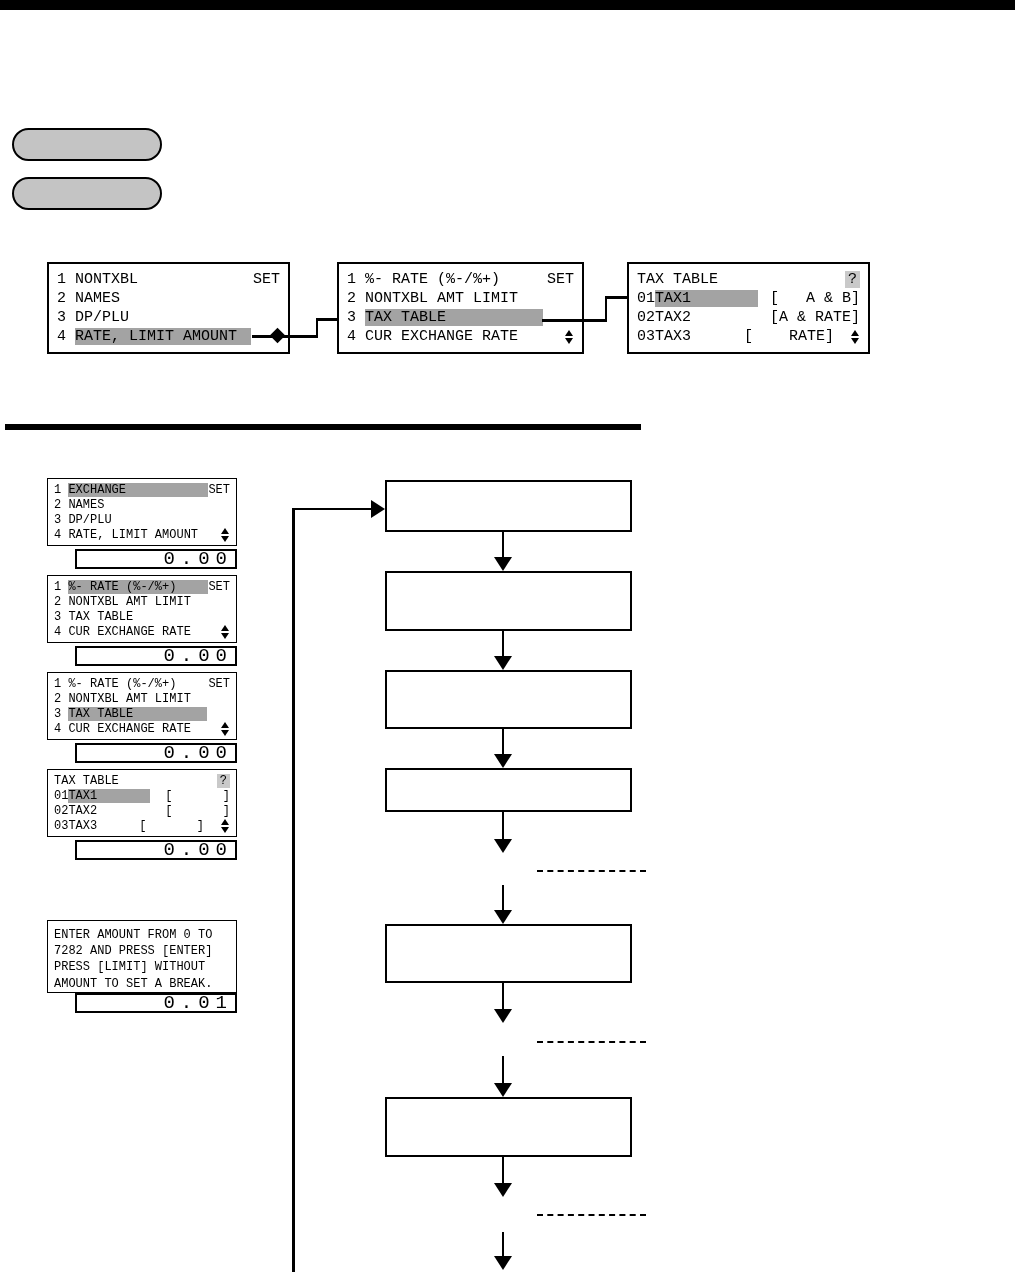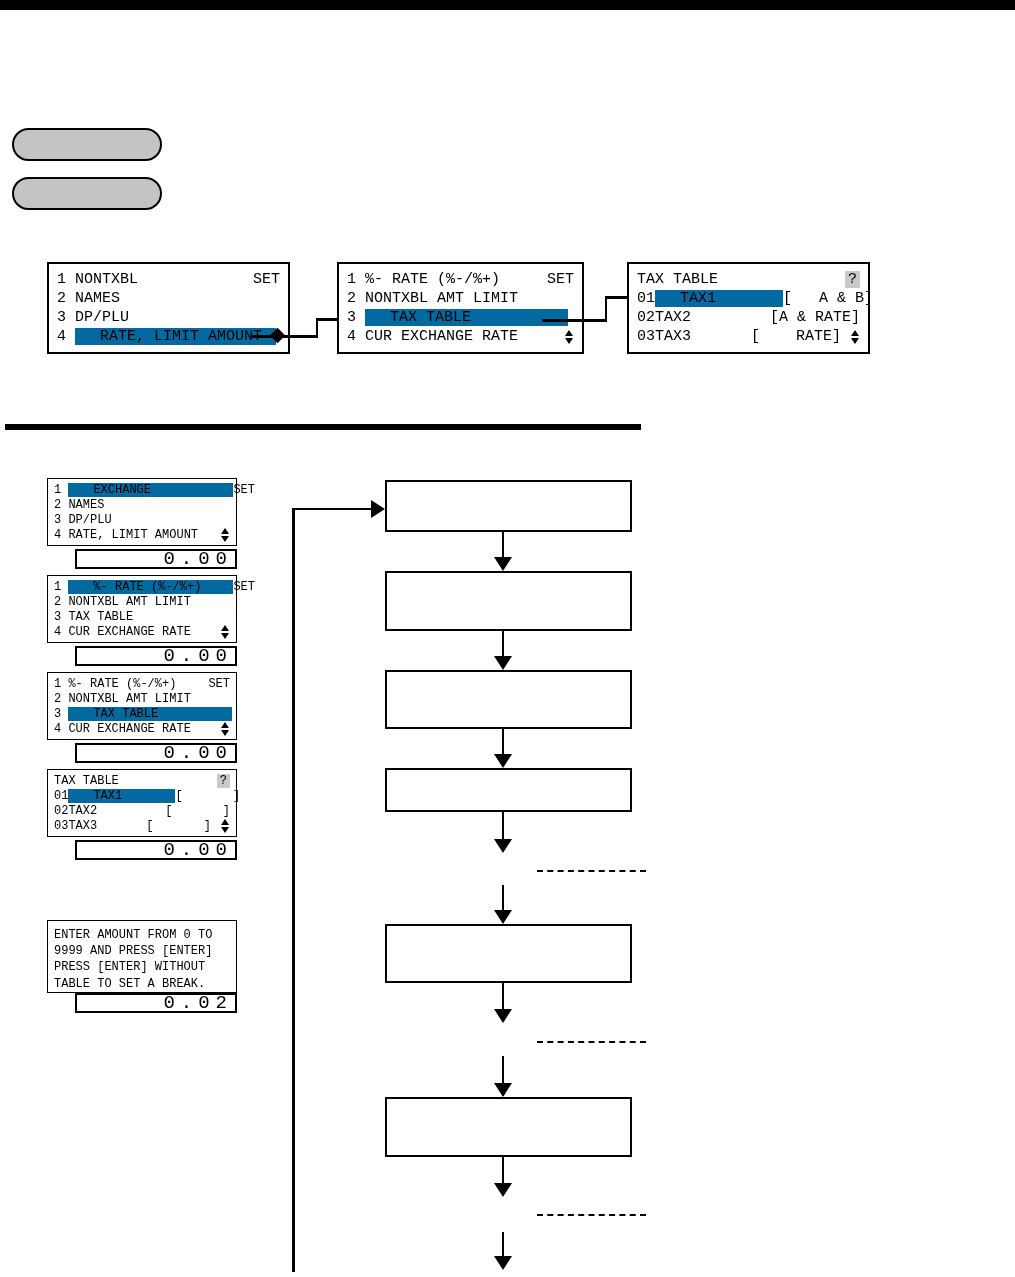--- a/index.html
+++ b/index.html
@@ -14,23 +14,23 @@
         border-radius:17px;box-sizing:border-box;}
 
   
   .lcd{position:absolute;background:#fff;border:2px solid #000;box-sizing:border-box;}
   .lcd-lg{padding:6px 8px;font-size:15px;}
   .lcd-sm{border-width:1.5px;padding:4px 6px;font-size:12px;}
   .lcd-row{display:flex;align-items:center;position:relative;white-space:pre;}
   .lcd-lg .lcd-row{height:19px;}
   .lcd-sm .lcd-row{height:14.8px;}
   .lcd-row .pre,.lcd-row .txt,.lcd-row .rtxt{white-space:pre;}
-  .txt.hl{background:#0369a1;padding-left:25px;}
+  .txt.hl{background:#a3a3a3;}
   .sp{flex:1;}
-  .has-ud .rtxt{margin-right:19px;}
+  .has-ud .rtxt{margin-right:26px;}
   .help{background:#c9c9c9;padding:0 3px;}
   .updown{position:absolute;right:1px;top:50%;transform:translateY(-50%);
           display:flex;flex-direction:column;gap:2px;align-items:center;}
   .tri-up{width:0;height:0;border-left:4.5px solid transparent;border-right:4.5px solid transparent;
           border-bottom:6px solid #000;}
   .tri-dn{width:0;height:0;border-left:4.5px solid transparent;border-right:4.5px solid transparent;
           border-top:6px solid #000;}
   .lcd-line{line-height:16.2px;white-space:pre;}
 
   
@@ -116,25 +116,25 @@
   <div class="lcd lcd-sm" style="left:47px;top:769px;width:190px;height:68px;">
       <div class="lcd-row"><span class="pre"></span><span class="txt">TAX TABLE</span><span class="sp"></span><span class="help">?</span></div>
       <div class="lcd-row"><span class="pre">01</span><span class="txt hl" style="min-width: 82px;">TAX1</span><span class="sp"></span><span class="rtxt">[       ]</span></div>
       <div class="lcd-row"><span class="pre">02</span><span class="txt">TAX2</span><span class="sp"></span><span class="rtxt">[       ]</span></div>
       <div class="lcd-row has-ud"><span class="pre">03</span><span class="txt">TAX3</span><span class="sp"></span><span class="rtxt">[       ]</span><span class="updown"><i class="tri-up"></i><i class="tri-dn"></i></span></div>
     </div>
   <div class="strip" style="top:840px;">0.00</div>
 
   <div class="lcd lcd-sm" style="left:47px;top:920px;width:190px;height:73px;padding-top:6px;">
       <div class="lcd-line">ENTER AMOUNT FROM 0 TO</div>
-      <div class="lcd-line">9999 AND PRESS [ENTER]</div>
-      <div class="lcd-line">PRESS [ENTER] WITHOUT</div>
-      <div class="lcd-line">TABLE TO SET A BREAK.</div>
+      <div class="lcd-line">7282 AND PRESS [ENTER]</div>
+      <div class="lcd-line">PRESS [LIMIT] WITHOUT</div>
+      <div class="lcd-line">AMOUNT TO SET A BREAK.</div>
     </div>
-  <div class="strip" style="top:993px;">0.02</div>
+  <div class="strip" style="top:993px;">0.01</div>
 
   <div class="vline" style="left:292px;top:507.75px;height:764px;"></div>
   <div class="hline" style="left:292px;top:507.75px;width:79px;"></div>
   <div class="ah-right" style="left:371px;top:500px;"></div>
 
   <div class="fbox" style="top:480px;height:52px;"></div>
   <div class="fbox" style="top:571px;height:60px;"></div>
   <div class="fbox" style="top:670px;height:59px;"></div>
   <div class="fbox" style="top:768px;height:44px;"></div>
   <div class="fbox" style="top:924px;height:59px;"></div>

